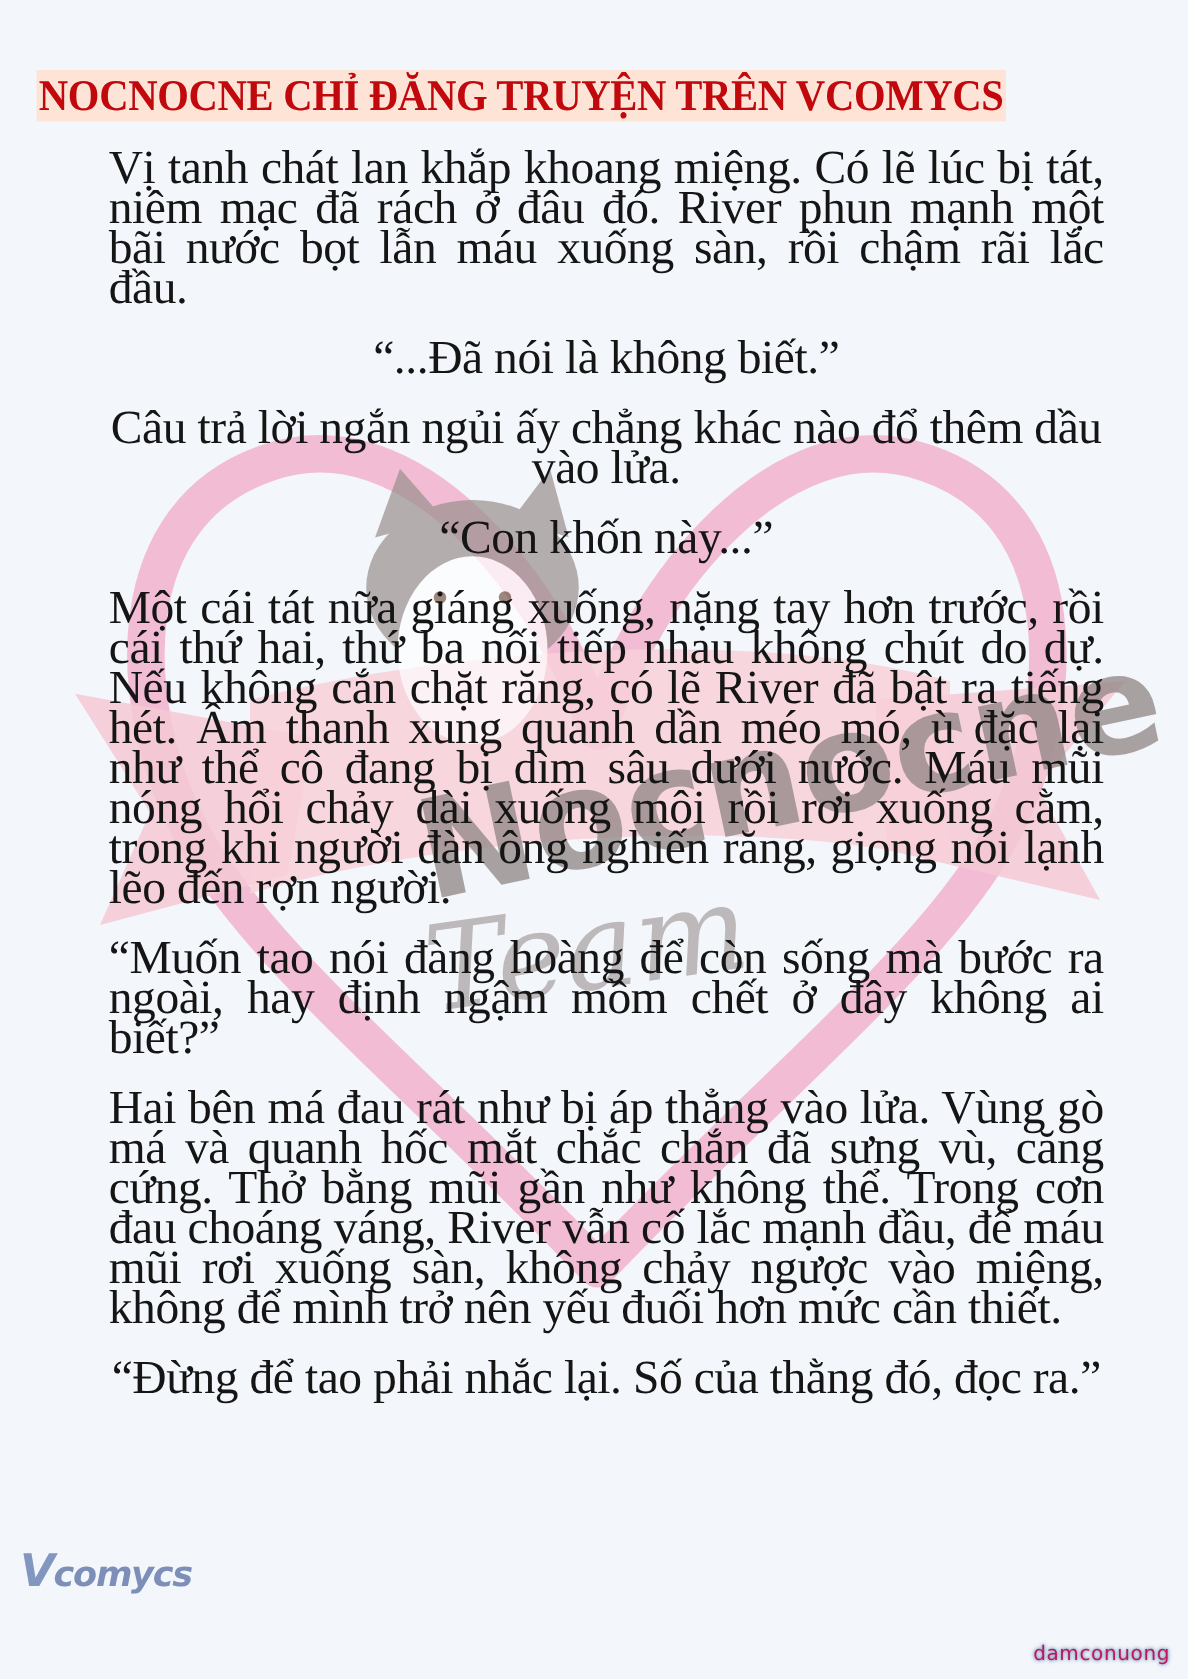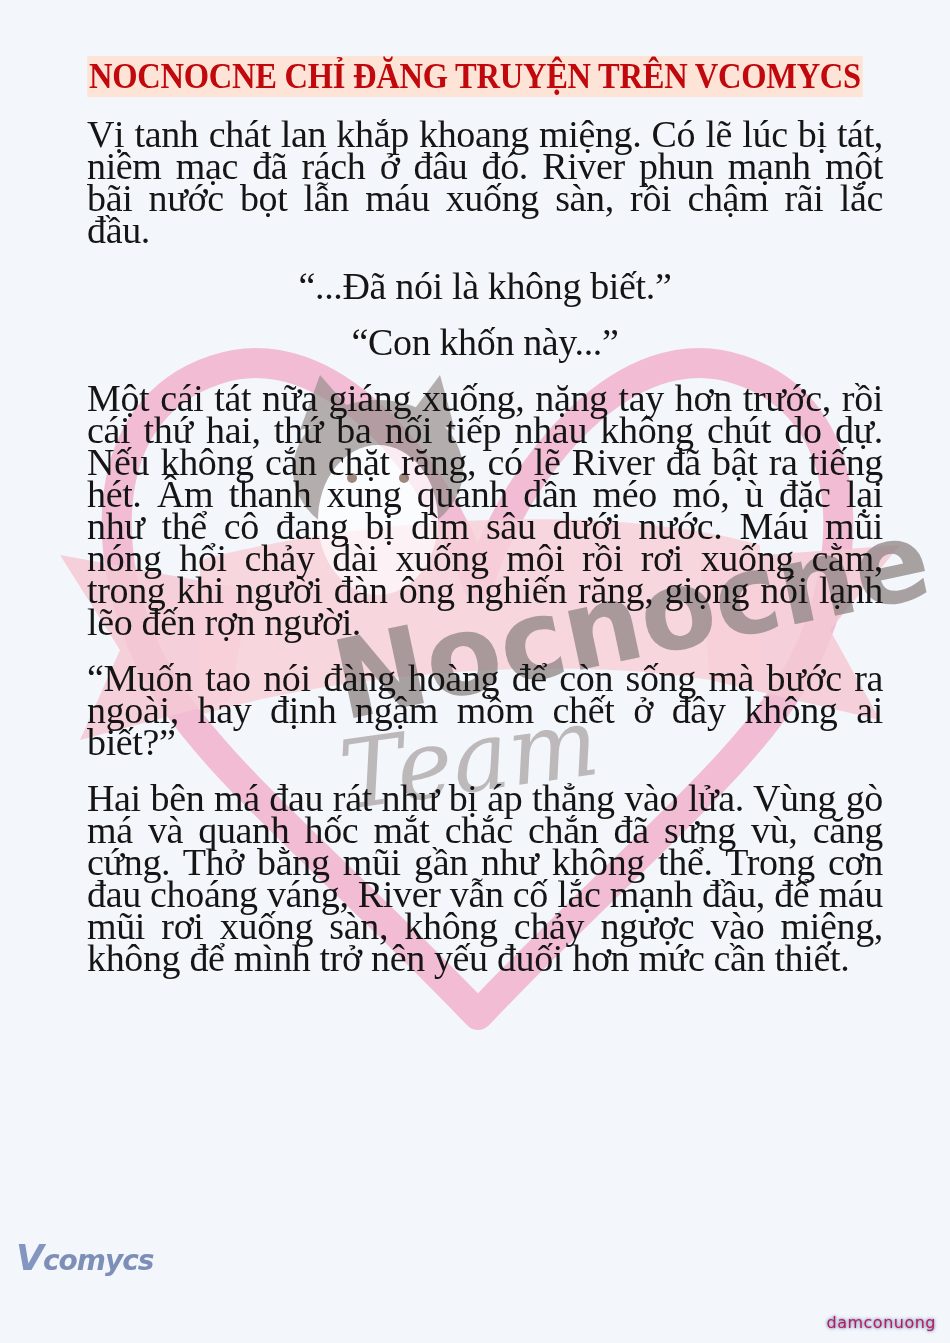--- a/index.html
+++ b/index.html
@@ -28,21 +28,20 @@
       width: 950px;
       height: 1343px;
       z-index: 0;
       pointer-events: none;
     }
     .title-wrap {
       position: absolute;
       left: 0;
       top: 56px;
       width: 950px;
-      text-align: center;
       z-index: 2;
     }
     .title {
       display: inline-block;
       background: #fde4d6;
       color: #c0080d;
       font-family: "Liberation Serif", "DejaVu Serif", serif;
       font-weight: bold;
       font-size: 35px;
       line-height: 41px;
@@ -132,22 +131,24 @@
     <text x="340" y="790" font-family="DejaVu Serif, serif" font-style="italic" font-size="95" fill="#9a9090" opacity="0.6" transform="rotate(-8 480 760)">Team</text>
   </svg>
 
   <div class="title-wrap">
     <span class="title">NOCNOCNE CHỈ ĐĂNG TRUYỆN TRÊN VCOMYCS</span>
   </div>
 
   <div class="content">
     <p class="para">Vị tanh chát lan khắp khoang miệng. Có lẽ lúc bị tát, niêm mạc đã rách ở đâu đó. River phun mạnh một bãi nước bọt lẫn máu xuống sàn, rồi chậm rãi lắc đầu.</p>
     <p class="para short">“...Đã nói là không biết.”</p>
+    <p class="para short">Câu trả lời ngắn ngủi ấy chẳng khác nào đổ thêm dầu vào lửa.</p>
     <p class="para short">“Con khốn này...”</p>
     <p class="para">Một cái tát nữa giáng xuống, nặng tay hơn trước, rồi cái thứ hai, thứ ba nối tiếp nhau không chút do dự. Nếu không cắn chặt răng, có lẽ River đã bật ra tiếng hét. Âm thanh xung quanh dần méo mó, ù đặc lại như thể cô đang bị dìm sâu dưới nước. Máu mũi nóng hổi chảy dài xuống môi rồi rơi xuống cằm, trong khi người đàn ông nghiến răng, giọng nói lạnh lẽo đến rợn người.</p>
     <p class="para">“Muốn tao nói đàng hoàng để còn sống mà bước ra ngoài, hay định ngậm mồm chết ở đây không ai biết?”</p>
     <p class="para">Hai bên má đau rát như bị áp thẳng vào lửa. Vùng gò má và quanh hốc mắt chắc chắn đã sưng vù, căng cứng. Thở bằng mũi gần như không thể. Trong cơn đau choáng váng, River vẫn cố lắc mạnh đầu, để máu mũi rơi xuống sàn, không chảy ngược vào miệng, không để mình trở nên yếu đuối hơn mức cần thiết.</p>
+    <p class="para short">“Đừng để tao phải nhắc lại. Số của thằng đó, đọc ra.”</p>
   </div>
 
   <div class="footer-logo"><span class="big-v">V</span><span>comycs</span></div>
   <div class="footer-credit">damconuong</div>
 
 </div>
 
 </body></html>

